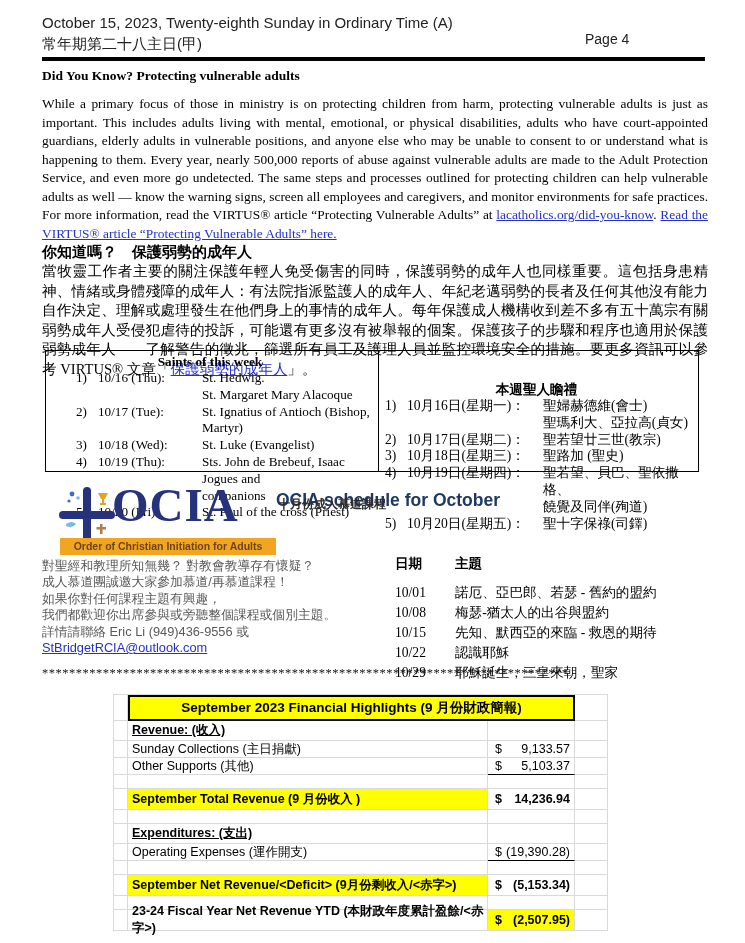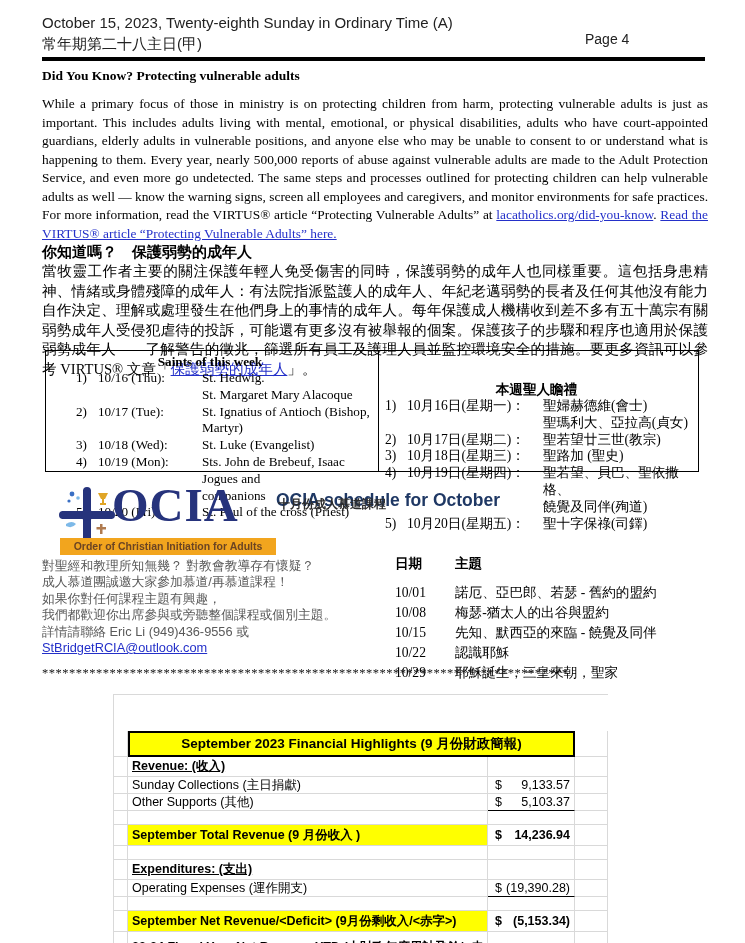--- a/index.html
+++ b/index.html
@@ -66,21 +66,21 @@
   .sheet{position:absolute;left:113px;top:694px;width:494px;
          font-family:"Liberation Sans",sans-serif;font-size:12.5px;
          border-top:1px solid #d9d9d9;border-left:1px solid #d9d9d9;}
   .fin-row{display:flex;align-items:center;}
   .fin-row .cell{box-sizing:border-box;height:100%;display:flex;align-items:center;
                  border-right:1px solid #d9d9d9;border-bottom:1px solid #d9d9d9;}
   .gL{width:14px;flex:none;}
   .lbl{width:360px;flex:none;padding-left:4px;}
   .amt{width:87px;flex:none;justify-content:space-between;padding:0 4px 0 7px;}
   .gR{width:33px;flex:none;}
-  .fin-row.header{height:26px;margin-top:36px;}
+  .fin-row.header{height:26px;}
   .fin-row.section{height:20px;}
   .fin-row.item{height:17px;}
   .fin-row.blank{height:14px;}
   .fin-row.total{height:21px;}
   .fin-header-box{box-sizing:border-box;width:447px;height:100%;background:#ffff00;
                   border:2px solid #000;display:flex;align-items:center;justify-content:center;
                   font-weight:bold;font-size:13.5px;}
   .sec-label{font-weight:bold;text-decoration:underline;}
   .hl-yellow{background:#ffff00;}
   .bold{font-weight:bold;}
@@ -121,21 +121,21 @@
             <span class="s-date">10/17 (Tue):</span>
             <span class="s-names">St. Ignatius of Antioch (Bishop, Martyr)</span>
           </div>
           <div class="saint-row">
             <span class="s-num">3)</span>
             <span class="s-date">10/18 (Wed):</span>
             <span class="s-names">St. Luke (Evangelist)</span>
           </div>
           <div class="saint-row">
             <span class="s-num">4)</span>
-            <span class="s-date">10/19 (Mon):</span>
+            <span class="s-date">10/19 (Thu):</span>
             <span class="s-names">Sts. John de Brebeuf, Isaac Jogues and<br>companions</span>
           </div>
           <div class="saint-row">
             <span class="s-num">5)</span>
             <span class="s-date">10/20 (Fri):</span>
             <span class="s-names">St. Paul of the cross (Priest)</span>
           </div>
         </div>
     </div>
     <div class="saints-col zh">
@@ -220,21 +220,21 @@
         <div class="sched-row">
           <span class="c1">10/01</span>
           <span>諾厄、亞巴郎、若瑟 - 舊約的盟約</span>
         </div>
         <div class="sched-row">
           <span class="c1">10/08</span>
           <span>梅瑟-猶太人的出谷與盟約</span>
         </div>
         <div class="sched-row">
           <span class="c1">10/15</span>
-          <span>先知、默西亞的來臨 - 饒覺及同伴</span>
+          <span>先知、默西亞的來臨 - 救恩的期待</span>
         </div>
         <div class="sched-row">
           <span class="c1">10/22</span>
           <span>認識耶穌</span>
         </div>
         <div class="sched-row">
           <span class="c1">10/29</span>
           <span>耶穌誕生，三皇來朝，聖家</span>
         </div>
       </div>

